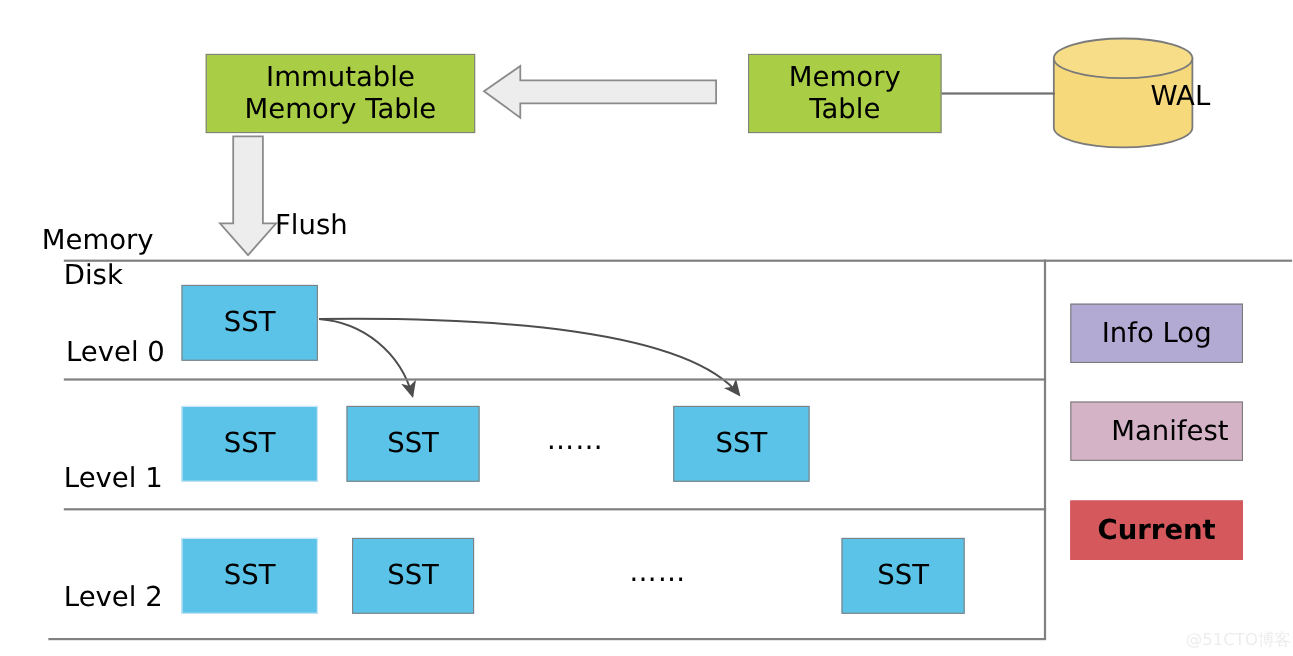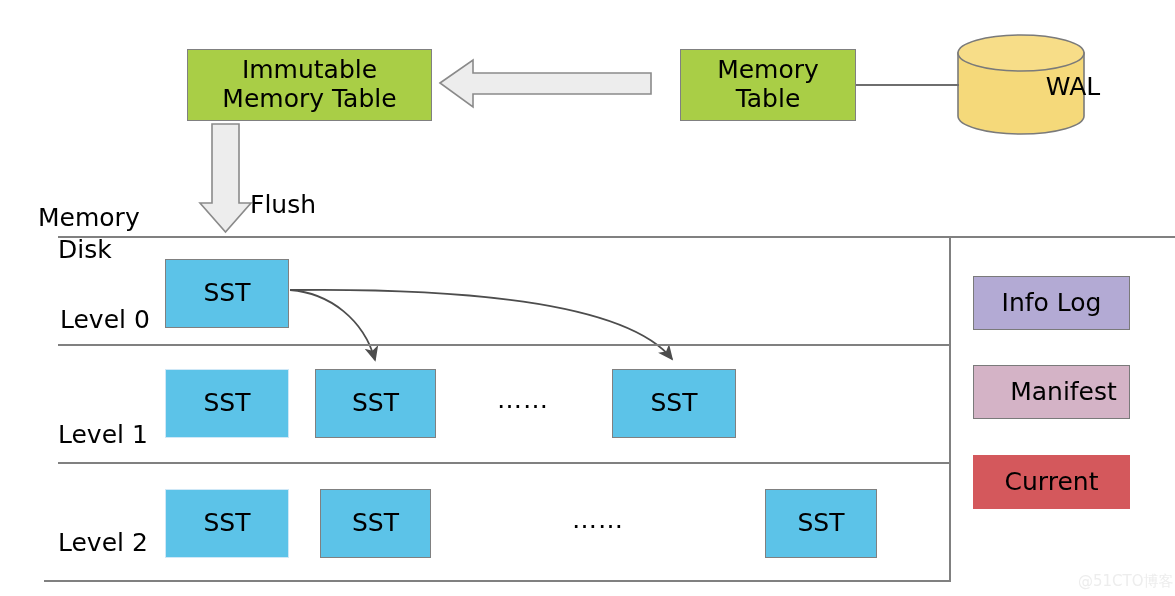--- a/index.html
+++ b/index.html
@@ -225,21 +225,21 @@
   </div>
 
   <div class="box box-infolog" style="left:973px; top:276px; width:157px; height:54px;">
     <span>Info Log</span>
   </div>
 
   <div class="box box-manifest" style="left:973px; top:365px; width:157px; height:54px;padding-left:24px;">
     <span>Manifest</span>
   </div>
 
-  <div class="box box-current" style="left:973px; top:455px; width:157px; height:54px;">
+  <div class="box box-current" style="left:973px; top:455px; width:157px; height:54px;font-weight:bold;">
     <span>Current</span>
   </div>
 
   <div class="watermark" style="left:1078px; top:572px;">
     <span>@51CTO博客</span>
   </div>
 
 </div>
 
 </body></html>

